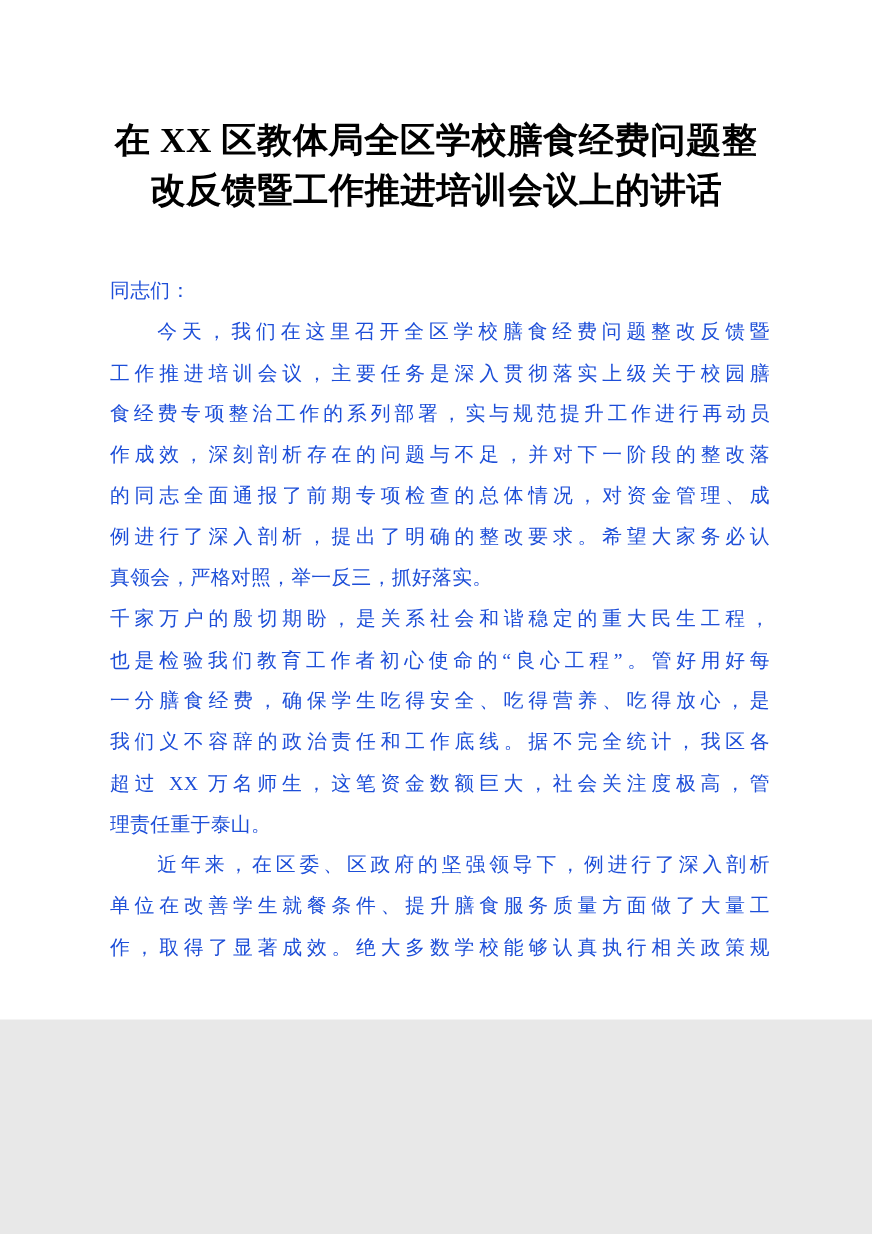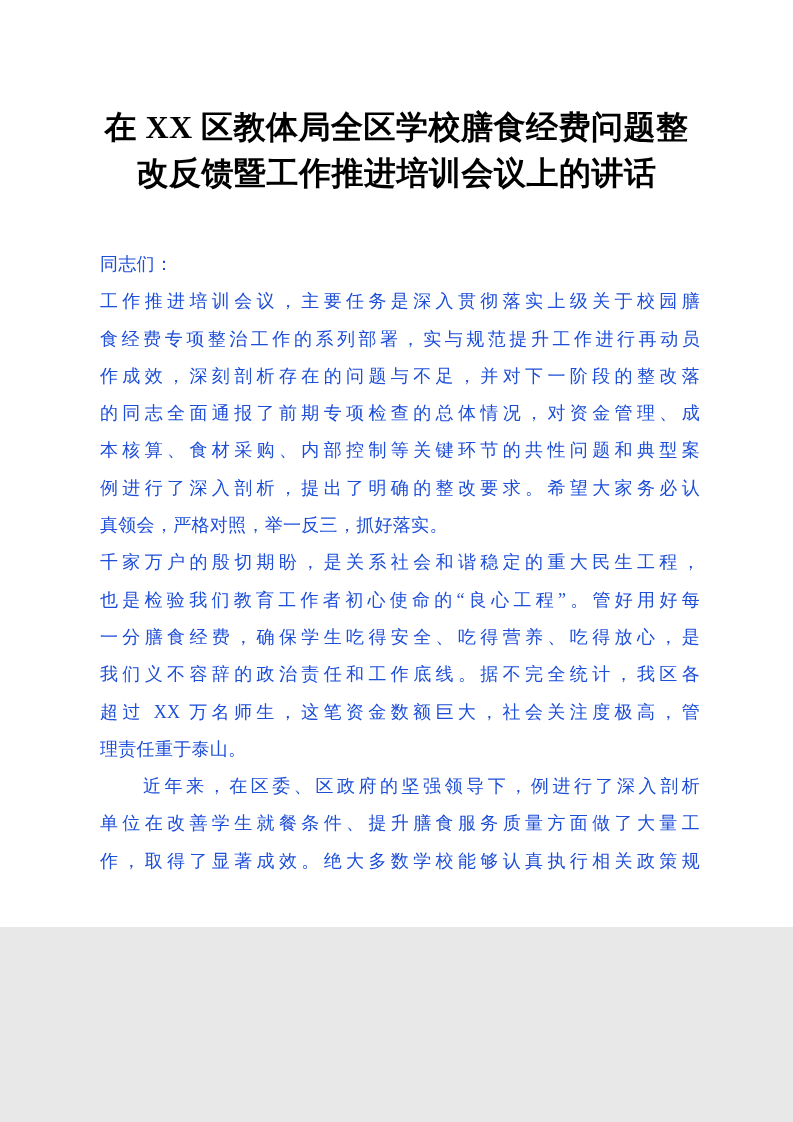--- a/index.html
+++ b/index.html
@@ -67,25 +67,25 @@
 
 <div class="page">
 
   <div class="title-block">
     <div>在 XX 区教体局全区学校膳食经费问题整</div>
     <div>改反馈暨工作推进培训会议上的讲话</div>
   </div>
 
   <div class="body-block">
     <div class="ln">同志们：</div>
+    <div class="ln just indent">今天，我们在这里召开全区学校膳食经费问题整改反馈暨</div>
     <div class="ln just">工作推进培训会议，主要任务是深入贯彻落实上级关于校园膳</div>
     <div class="ln just">食经费专项整治工作的系列部署，实与规范提升工作进行再动员</div>
     <div class="ln just">作成效，深刻剖析存在的问题与不足，并对下一阶段的整改落</div>
     <div class="ln just">的同志全面通报了前期专项检查的总体情况，对资金管理、成</div>
-    <div class="ln just">本核算、食材采购、内部控制等关键环节的共性问题和典型案</div>
     <div class="ln just">例进行了深入剖析，提出了明确的整改要求。希望大家务必认</div>
     <div class="ln">真领会，严格对照，举一反三，抓好落实。</div>
     <div class="ln just">千家万户的殷切期盼，是关系社会和谐稳定的重大民生工程，</div>
     <div class="ln just">也是检验我们教育工作者初心使命的“良心工程”。管好用好每</div>
     <div class="ln just">一分膳食经费，确保学生吃得安全、吃得营养、吃得放心，是</div>
     <div class="ln just">我们义不容辞的政治责任和工作底线。据不完全统计，我区各</div>
     <div class="ln just">超过 XX 万名师生，这笔资金数额巨大，社会关注度极高，管</div>
     <div class="ln">理责任重于泰山。</div>
     <div class="ln just indent">近年来，在区委、区政府的坚强领导下，例进行了深入剖析</div>
     <div class="ln just">单位在改善学生就餐条件、提升膳食服务质量方面做了大量工</div>

